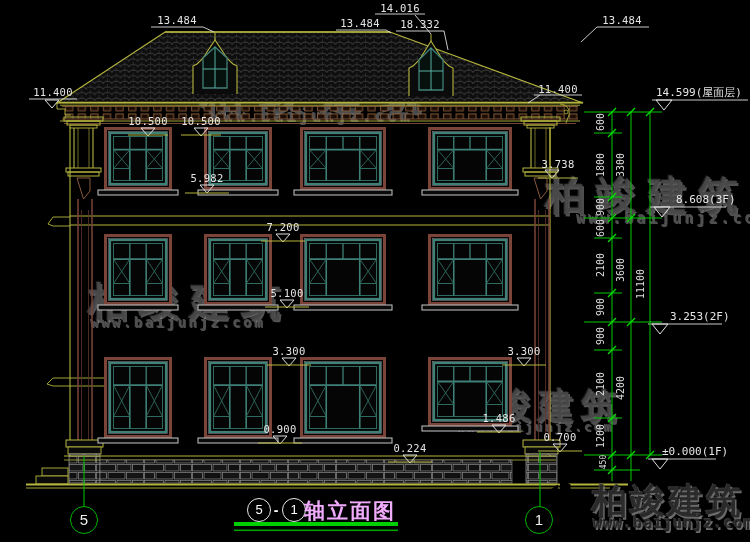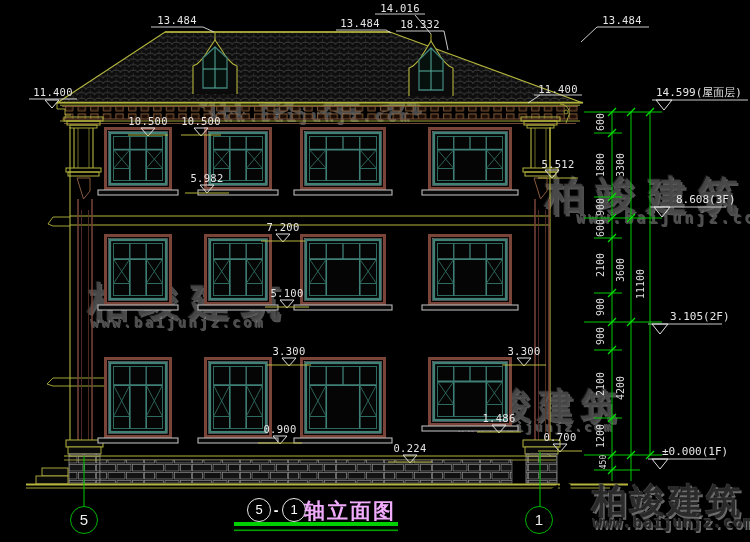--- a/index.html
+++ b/index.html
@@ -504,34 +504,34 @@
     <div class="lbl" style="left:177px;top:20px">13.484</div>
     <div class="lbl" style="left:360px;top:23px">13.484</div>
     <div class="lbl" style="left:400px;top:8px">14.016</div>
     <div class="lbl" style="left:420px;top:24px">18.332</div>
     <div class="lbl" style="left:622px;top:20px">13.484</div>
     <div class="lbl" style="left:53px;top:92px">11.400</div>
     <div class="lbl" style="left:558px;top:89px">11.400</div>
 
     <div class="lbl" style="left:148px;top:121px">10.500</div>
     <div class="lbl" style="left:201px;top:121px">10.500</div>
-    <div class="lbl" style="left:558px;top:164px">5.512</div>
+    <div class="lbl" style="left:558px;top:164px">3.738</div>
     <div class="lbl" style="left:207px;top:178px">5.982</div>
     <div class="lbl" style="left:283px;top:227px">7.200</div>
     <div class="lbl" style="left:287px;top:293px">5.100</div>
     <div class="lbl" style="left:289px;top:351px">3.300</div>
     <div class="lbl" style="left:524px;top:351px">3.300</div>
     <div class="lbl" style="left:499px;top:418px">1.486</div>
     <div class="lbl" style="left:280px;top:429px">0.900</div>
     <div class="lbl" style="left:560px;top:437px">0.700</div>
     <div class="lbl" style="left:410px;top:448px">0.224</div>
 
     <div class="lvl" style="left:656px;top:92px">14.599(屋面层)</div>
     <div class="lvl" style="left:676px;top:199px">8.608(3F)</div>
-    <div class="lvl" style="left:670px;top:316px">3.105(2F)</div>
+    <div class="lvl" style="left:670px;top:316px">3.253(2F)</div>
     <div class="lvl" style="left:662px;top:451px">±0.000(1F)</div>
 
     <div class="vlbl" style="left:601px;top:122px">600</div>
     <div class="vlbl" style="left:601px;top:165px">1800</div>
     <div class="vlbl" style="left:601px;top:207px">900</div>
     <div class="vlbl" style="left:601px;top:228px">600</div>
     <div class="vlbl" style="left:601px;top:265px">2100</div>
     <div class="vlbl" style="left:601px;top:307px">900</div>
     <div class="vlbl" style="left:601px;top:336px">900</div>
     <div class="vlbl" style="left:601px;top:384px">2100</div>

